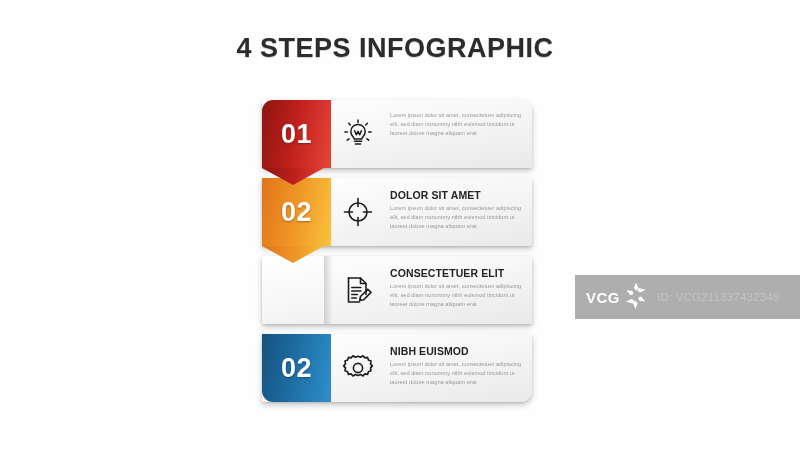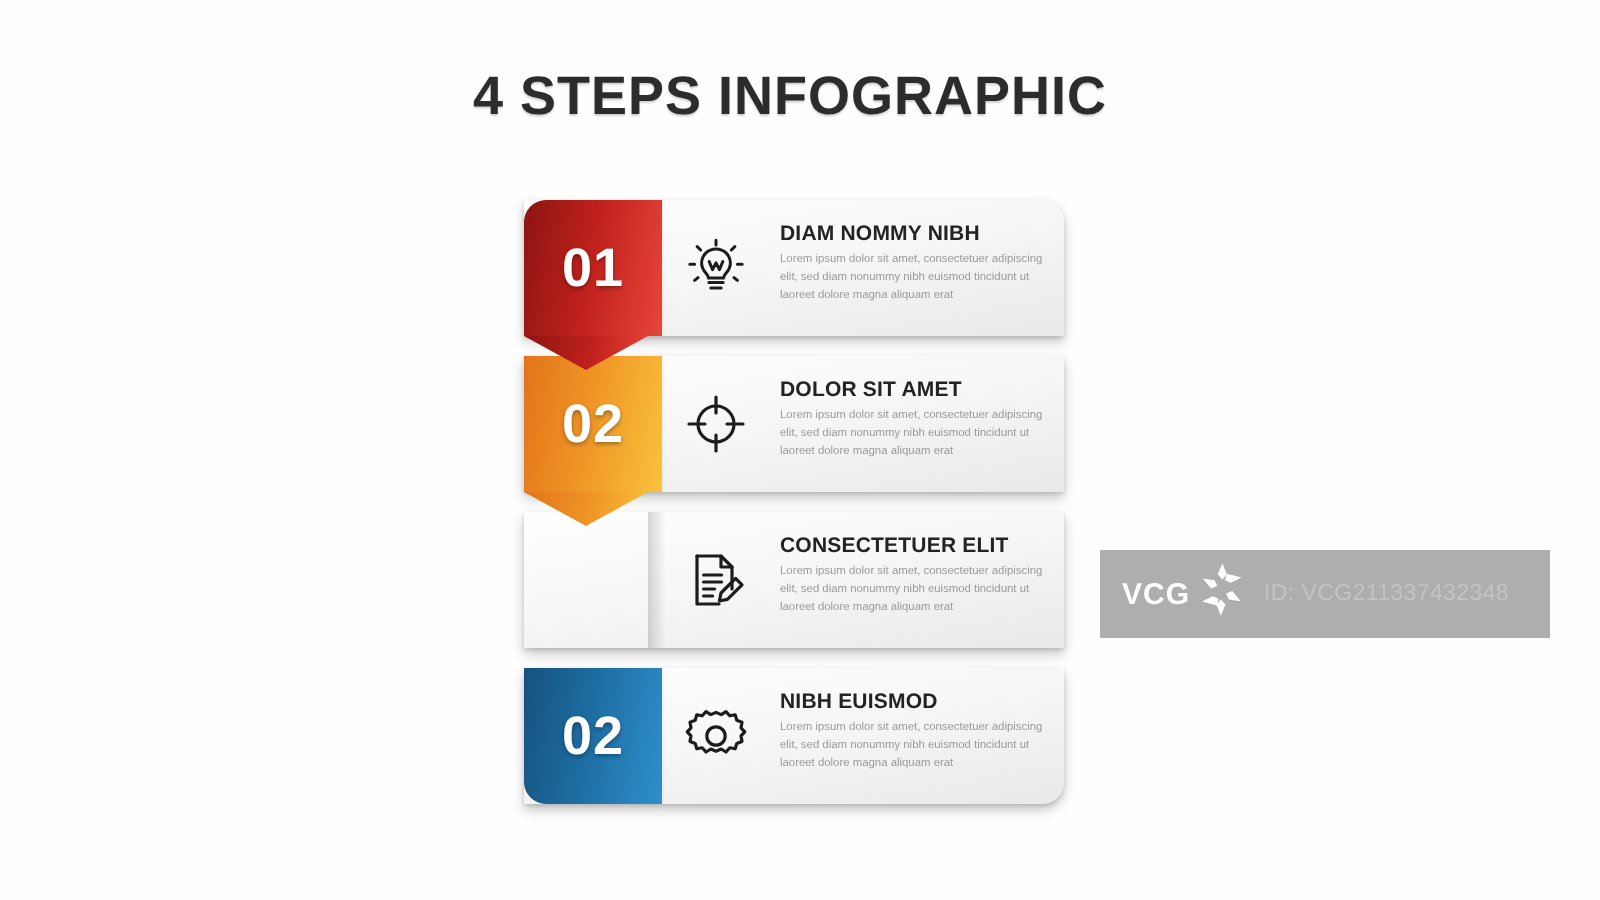--- a/index.html
+++ b/index.html
@@ -157,21 +157,21 @@
   }
   .step-desc {
     font-size: 5.7px;
     line-height: 1.62;
     color: #9a9a9a;
   }
 
   
   #watermark {
     position: absolute;
-    left: 550px;
+    left: 575px;
     top: 275px;
     width: 225px;
     height: 44px;
     background: #aeaeae;
     display: flex;
     align-items: center;
     z-index: 90;
   }
   #wm-vcg {
     color: #ffffff;
@@ -206,21 +206,20 @@
       </div>
       <div class="icon-cell">
         <svg width="34" height="34" viewBox="0 0 34 34" fill="none" stroke="#1c1c1c" stroke-width="1.5" stroke-linecap="round" stroke-linejoin="round">
           <path d="M17 7.5c-4.1 0-7.2 3.1-7.2 7 0 2.5 1.3 4.2 2.4 5.4.6.7 1 1.3 1 2.1h7.6c0-.8.4-1.4 1-2.1 1.1-1.2 2.4-2.9 2.4-5.4 0-3.9-3.1-7-7.2-7z"></path>
           <path d="M13.4 24.3h7.2M14.4 27h5.2"></path>
           <path d="M13.6 13.8l1.7 4 1.7-3.4 1.7 3.4 1.7-4"></path>
           <path d="M17 3.1v2.4M7.6 6.3l1.7 1.7M26.4 6.3l-1.7 1.7M3.9 15.1h2.4M27.7 15.1h2.4M6.3 23.2l1.7-1.4M27.7 23.2L26 21.8"></path>
         </svg>
       </div>
       <div class="text-cell">
-        <div class="step-title">DIAM NOMMY NIBH</div>
         <div class="step-desc">Lorem ipsum dolor sit amet, consectetuer adipiscing elit, sed diam nonummy nibh euismod tincidunt ut laoreet dolore magna aliquam erat</div>
       </div>
     </div>
 
     <div class="step-row r1">
       <div class="card"></div>
       <div class="ribbon">
         <div class="body" style="background: linear-gradient(100deg, rgb(226, 116, 26) 0%, rgb(239, 150, 38) 48%, rgb(249, 194, 60) 100%);"></div>
         <div class="tip" style="background: linear-gradient(100deg, rgb(226, 116, 26) 0%, rgb(239, 150, 38) 55%, rgb(249, 194, 60) 100%);"></div>
         <div class="num">02</div>

